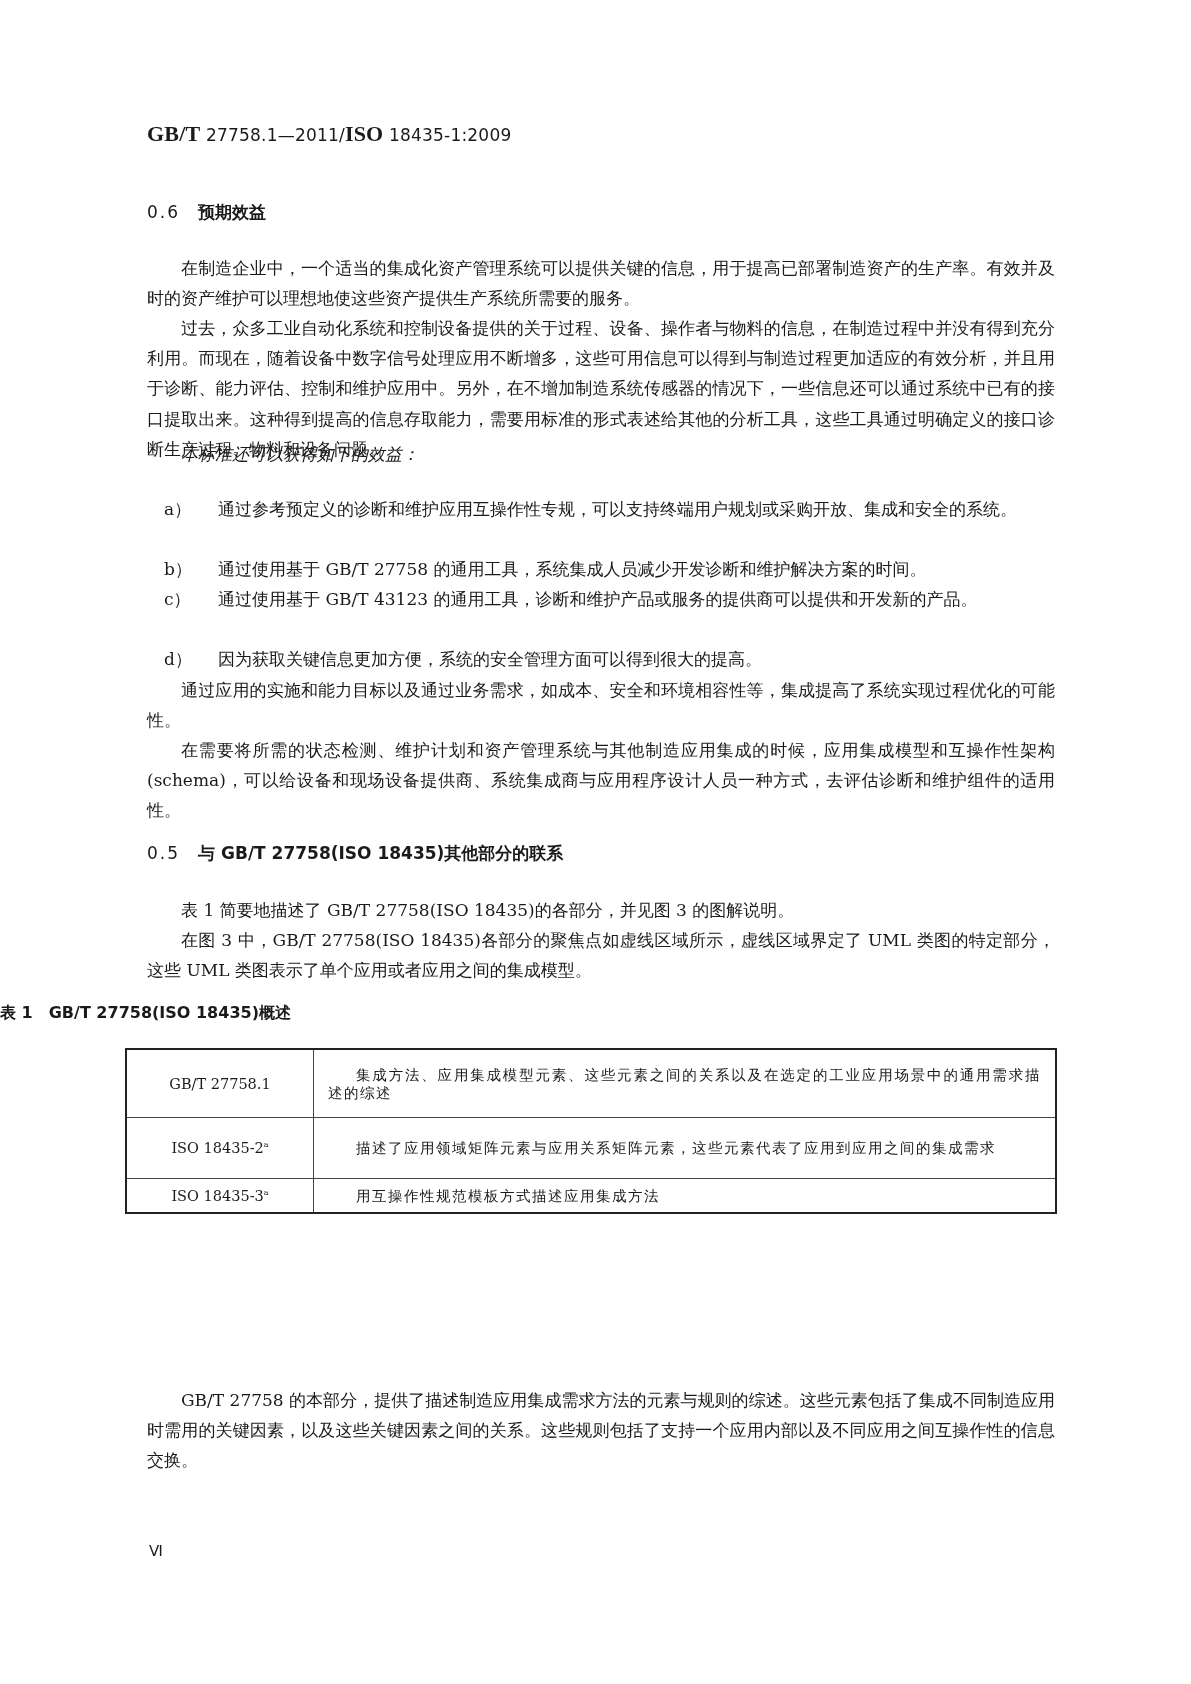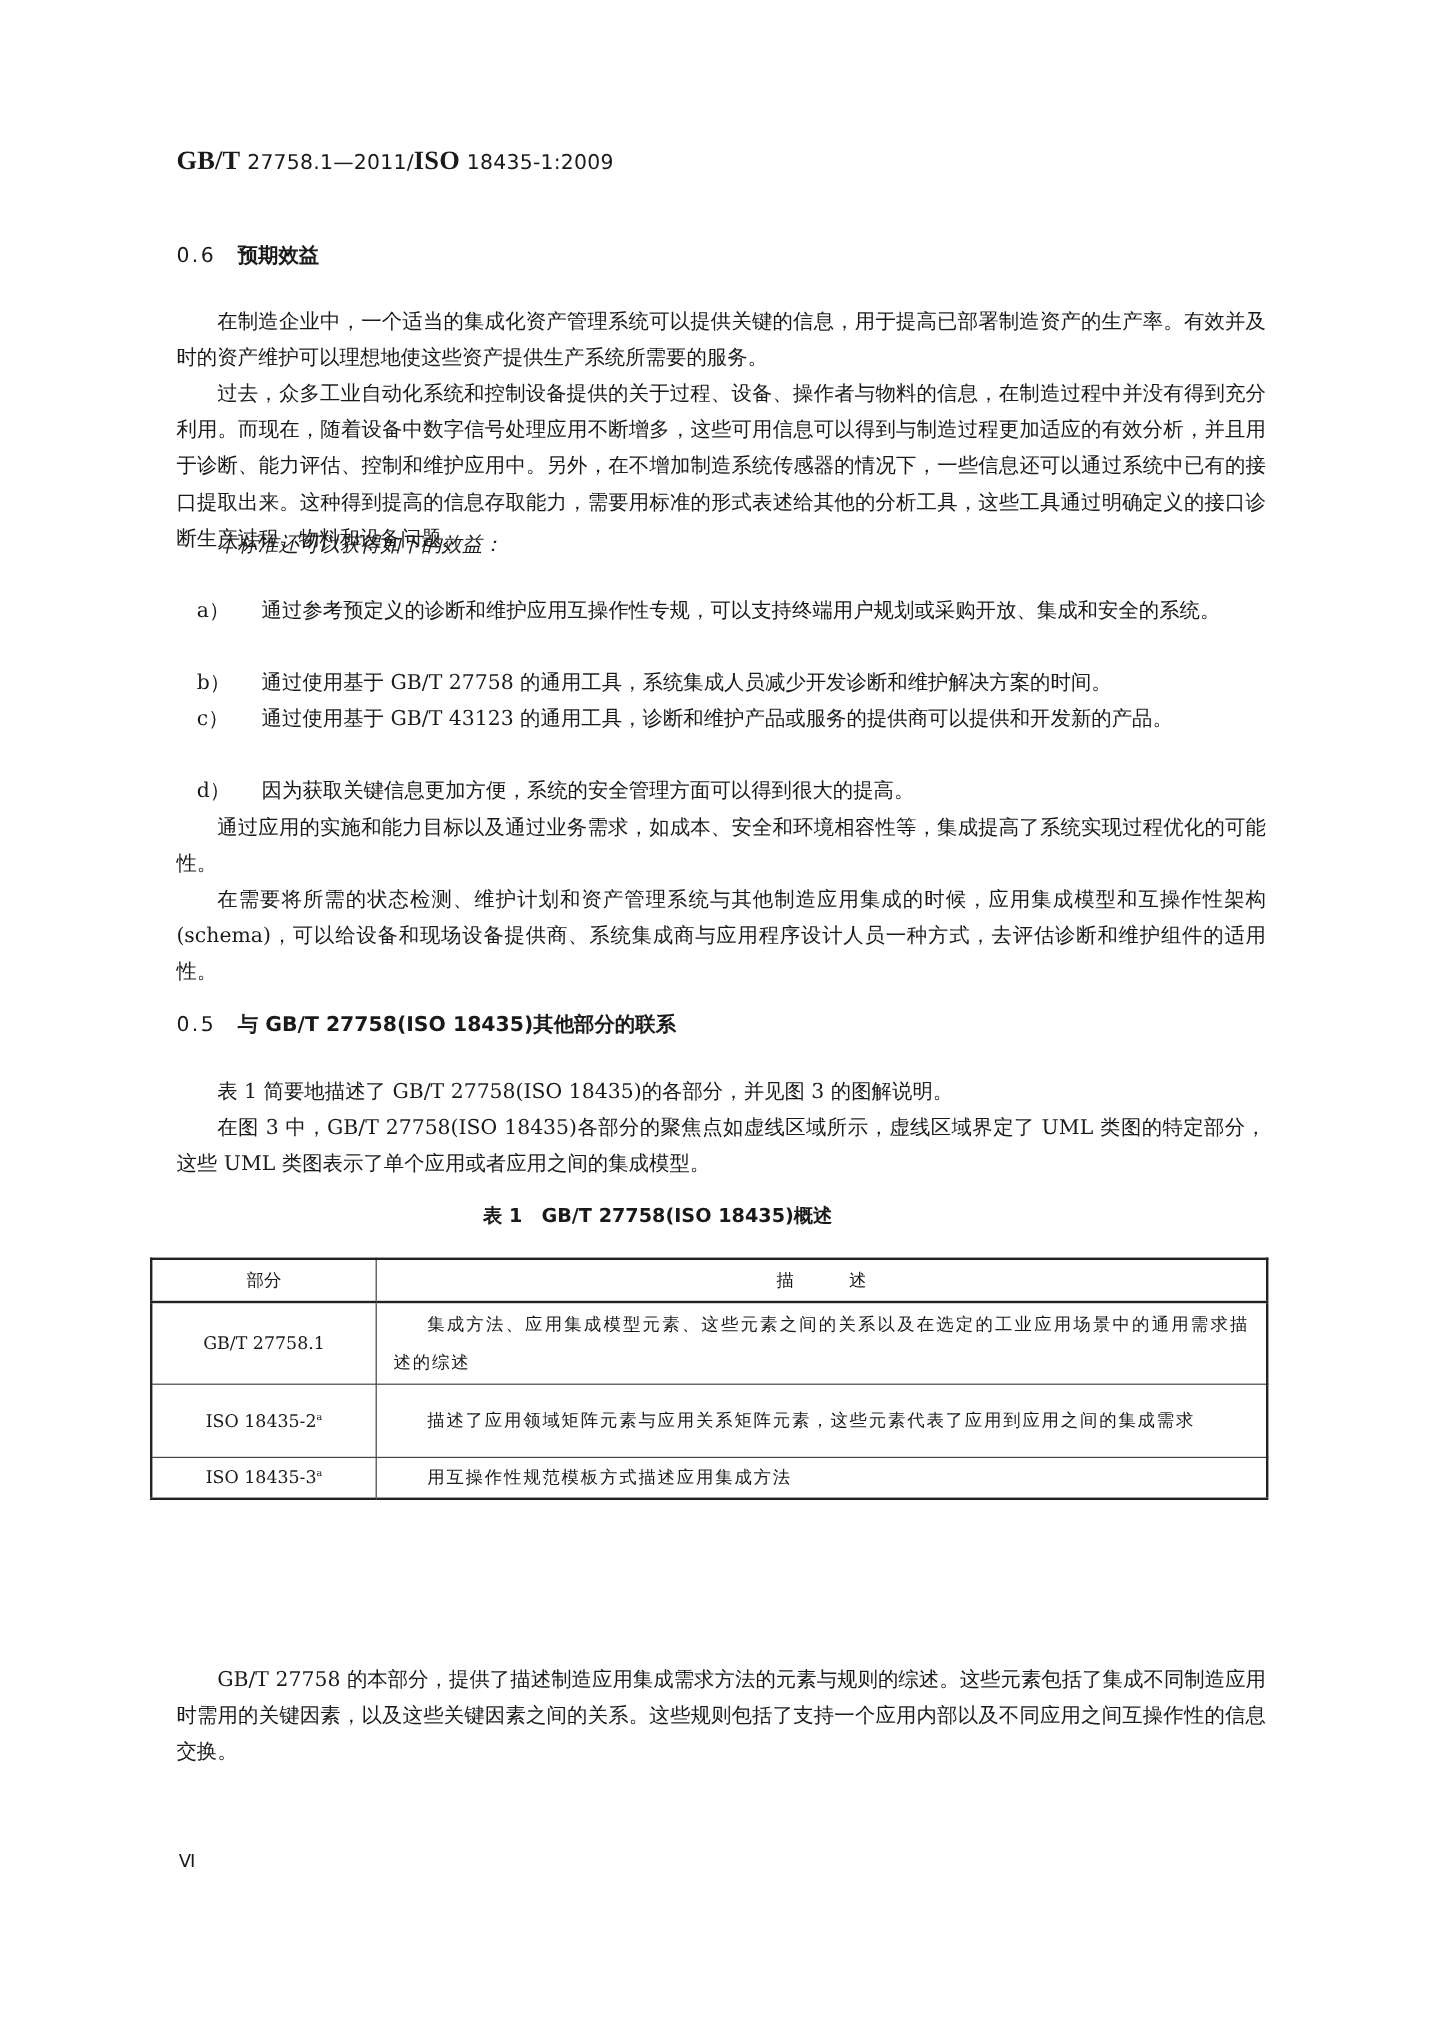--- a/index.html
+++ b/index.html
@@ -24,36 +24,36 @@
     text-align: justify; text-indent: 34px;
     font-family: "DejaVu Serif", "Liberation Serif", serif;
   }
   .list-item {
     left: 147px; width: 908px; font-size: 17px; line-height: 30.2px;
     display: flex; text-align: justify;
   }
   .list-item .marker { width: 34px; flex: 0 0 34px; padding-left: 17px; }
   .list-item .li-text { flex: 1; }
   .table-caption {
-    left: 0; width: 1096px; text-align: center; top: 1070px;
+    left: 0; width: 1096px; text-align: left; top: 1070px;
     font-size: 16px; font-weight: bold;
     font-family: "DejaVu Sans", "Liberation Sans", sans-serif;
   }
   table.overview {
     position: absolute; left: 125px; top: 1048px; width: 932px;
     border-collapse: collapse; font-size: 14.5px;
     border: 2px solid #222;
     font-family: "DejaVu Serif", "Liberation Serif", serif;
   }
   table.overview td, table.overview th {
     border: 1px solid #444; padding: 0 14px; font-weight: normal;
   }
   table.overview th { height: 34px; text-align: center; border-bottom: 2px solid #222; }
   table.overview td.part { width: 158px; text-align: center; }
-  table.overview td.desc { text-align: justify; text-indent: 28px; line-height: 32px; letter-spacing: 1.5px; }
+  table.overview td.desc { text-align: justify; text-indent: 28px; line-height: 18px; letter-spacing: 1.5px; }
   table.overview tr.r1 td { height: 67px; }
   table.overview tr.r2 td { height: 60px; }
   table.overview tr.r3 td { height: 33px; border-bottom: 2px solid #222; }
   table.overview tr.fn td { height: 32px; text-align: left; padding-left: 42px; }
   sup.note { font-size: 8px; vertical-align: super; }
   .page-number { left: 149px; top: 1542px; font-size: 15px; font-family: "Liberation Serif", serif; }
   .desc-head span { display: inline-block; }
 </style>
 </head>
 <body>
@@ -94,28 +94,20 @@
   <span class="num">0.5</span><span>与 GB/T 27758(ISO 18435)其他部分的联系</span>
 </div>
 
 <div class="abs para" style="top:895px;">表 1 简要地描述了 GB/T 27758(ISO 18435)的各部分，并见图 3 的图解说明。</div>
 <div class="abs para" style="top:925px;">在图 3 中，GB/T 27758(ISO 18435)各部分的聚焦点如虚线区域所示，虚线区域界定了 UML 类图的特定部分，这些 UML 类图表示了单个应用或者应用之间的集成模型。</div>
 
 <div class="abs table-caption" style="top:1003px;">表 1　GB/T 27758(ISO 18435)概述</div>
 
 <table class="overview">
   <tbody>
-      <tr>
-    <th class="part" style="width:158px;">部分</th>
-    <th>
-      <span class="desc-head">
-        <span>描</span><span style="width:46px;"></span><span>述</span>
-      </span>
-    </th>
-  </tr>
   <tr class="r1">
     <td class="part"><span>GB/T 27758.1</span></td>
     <td class="desc">集成方法、应用集成模型元素、这些元素之间的关系以及在选定的工业应用场景中的通用需求描述的综述</td>
   </tr>
   <tr class="r2">
     <td class="part"><span>ISO 18435-2</span><sup class="note">a</sup></td>
     <td class="desc">描述了应用领域矩阵元素与应用关系矩阵元素，这些元素代表了应用到应用之间的集成需求</td>
   </tr>
   <tr class="r3">
     <td class="part"><span>ISO 18435-3</span><sup class="note">a</sup></td>

